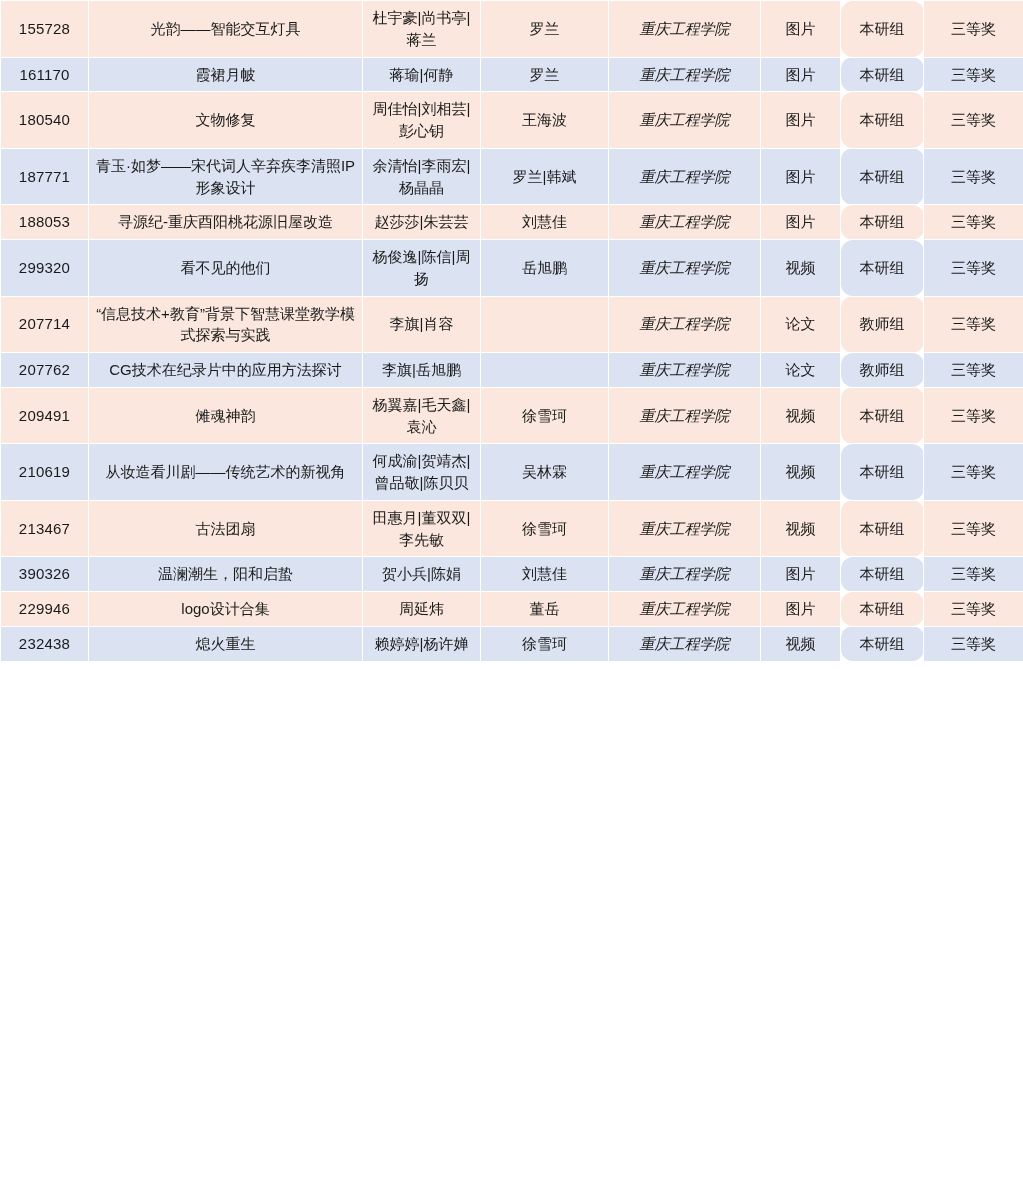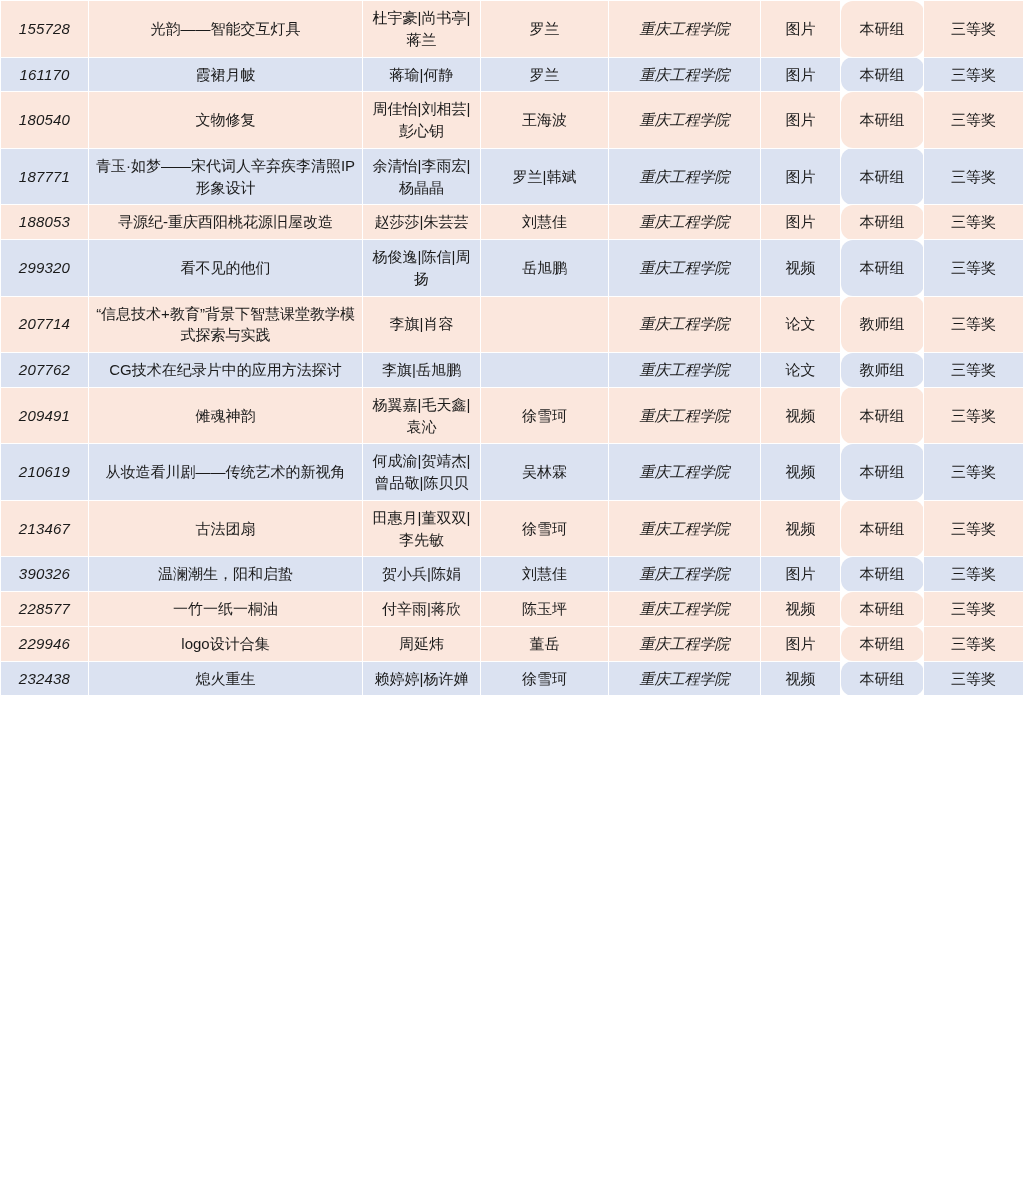--- a/index.html
+++ b/index.html
@@ -32,21 +32,21 @@
   col.c2 { width: 118px; }
   col.c3 { width: 128px; }
   col.c4 { width: 152px; }
   col.c5 { width: 80px; }
   col.c6 { width: 83px; }
   col.c7 { width: 100px; }
 
   tr.row-blue td { background: #dbe2f1; }
   tr.row-peach td { background: #fbe7dd; }
 
-  td.cell-id { font-size: 15px; letter-spacing: 0.2px; font-style: italic; }
+  td.cell-id { font-size: 15px; letter-spacing: 0.2px; }
   td.cell-title { font-size: 15px; padding-left: 8px; padding-right: 8px; }
   td.cell-authors { font-size: 14px; }
   td.cell-advisor { font-size: 15px; }
   td.cell-school { font-size: 15px; font-style: italic; }
   td.cell-category { font-size: 15px; }
   td.cell-group { font-size: 15px; border-radius: 12px; }
   td.cell-award { font-size: 15px; }
 
   td.empty { font-size: 0; }
 </style>
@@ -179,30 +179,20 @@
         <td class="cell-id">390326</td>
         <td class="cell-title">温澜潮生，阳和启蛰</td>
         <td class="cell-authors">贺小兵|陈娟</td>
         <td class="cell-advisor">刘慧佳</td>
         <td class="cell-school">重庆工程学院</td>
         <td class="cell-category">图片</td>
         <td class="cell-group">本研组</td>
         <td class="cell-award">三等奖</td>
       </tr>
       <tr class="row-peach">
-        <td class="cell-id">228577</td>
-        <td class="cell-title">一竹一纸一桐油</td>
-        <td class="cell-authors">付辛雨|蒋欣</td>
-        <td class="cell-advisor">陈玉坪</td>
-        <td class="cell-school">重庆工程学院</td>
-        <td class="cell-category">视频</td>
-        <td class="cell-group">本研组</td>
-        <td class="cell-award">三等奖</td>
-      </tr>
-      <tr class="row-peach">
         <td class="cell-id">229946</td>
         <td class="cell-title">logo设计合集</td>
         <td class="cell-authors">周延炜</td>
         <td class="cell-advisor">董岳</td>
         <td class="cell-school">重庆工程学院</td>
         <td class="cell-category">图片</td>
         <td class="cell-group">本研组</td>
         <td class="cell-award">三等奖</td>
       </tr>
       <tr class="row-blue">

